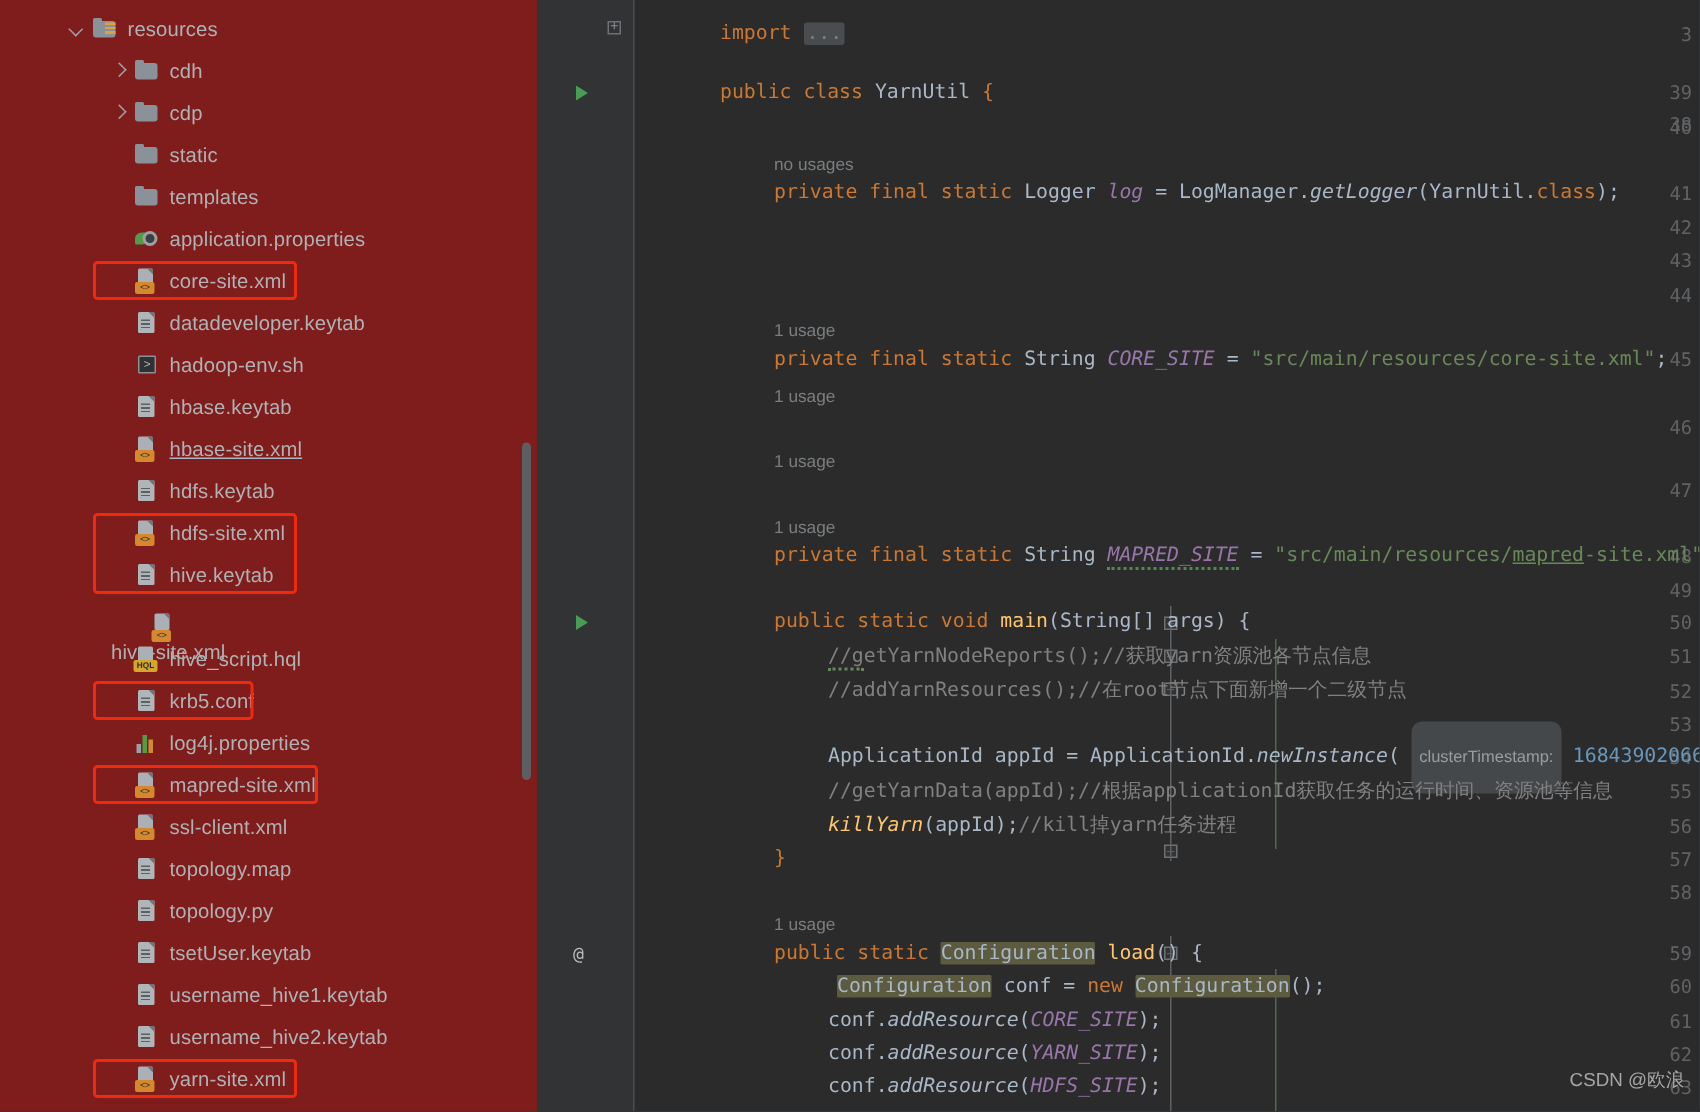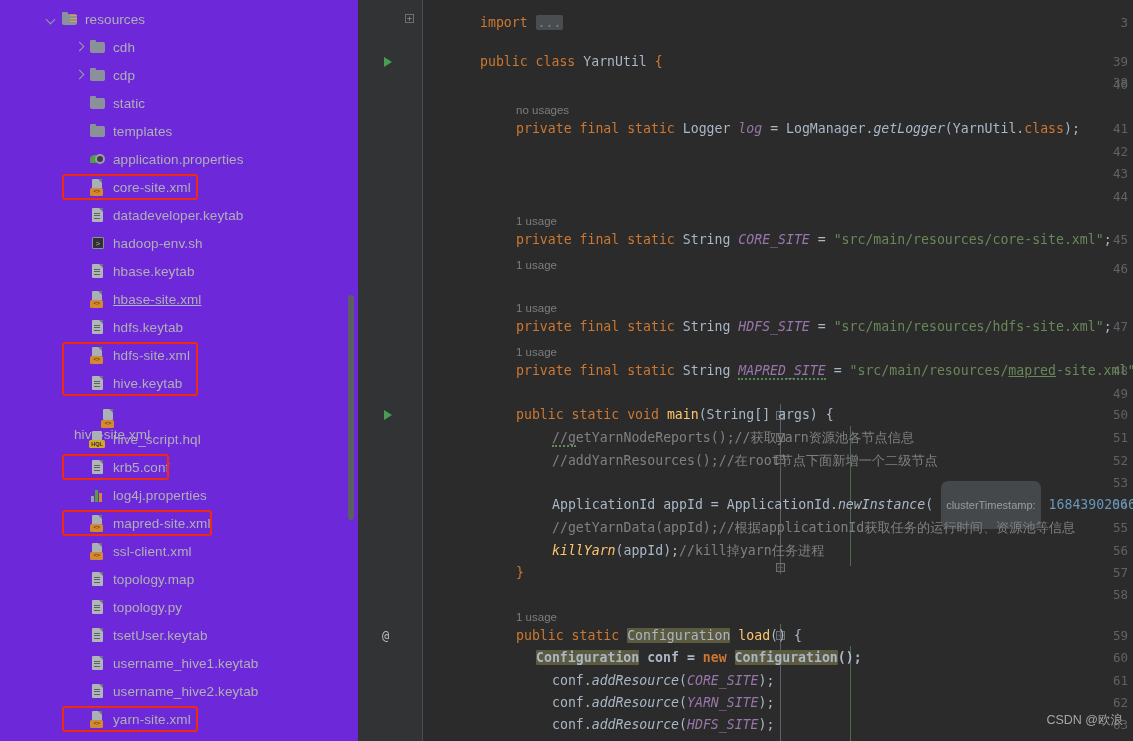--- a/index.html
+++ b/index.html
@@ -7,21 +7,21 @@
     width: 1133px; height: 741px;
     background: #3c3f41;
     font-family: "Liberation Sans", sans-serif;
     overflow: hidden;
   }
   .app { position: relative; width: 1133px; height: 741px; display: flex; }
 
   
   .tree-pane {
     width: 358px; height: 741px;
-    background: #6d28d9;
+    background: #7f1d1d;
     position: relative;
     overflow: hidden;
     flex: 0 0 358px;
   }
   .tree-row {
     height: 28px;
     display: flex;
     align-items: center;
     position: relative;
     white-space: nowrap;
@@ -470,21 +470,21 @@
     <div>
       <span class="ln" style="top:12px;">3</span>
       <span class="ln" style="top:32px;margin-top:40px;">38</span>
       <span class="ln" style="top:51px;">39</span>
       <span class="ln" style="top:74px;">40</span>
       <span class="ln" style="top:118px;">41</span>
       <span class="ln" style="top:141px;">42</span>
       <span class="ln" style="top:163px;">43</span>
       <span class="ln" style="top:186px;">44</span>
       <span class="ln" style="top:229px;">45</span>
-      <span class="ln" style="top:258px;">46</span>
+      <span class="ln" style="top:274px;">46</span>
       <span class="ln" style="top:316px;">47</span>
       <span class="ln" style="top:360px;">48</span>
       <span class="ln" style="top:383px;">49</span>
       <span class="ln" style="top:404px;">50</span>
       <span class="ln" style="top:427px;">51</span>
       <span class="ln" style="top:450px;">52</span>
       <span class="ln" style="top:472px;">53</span>
       <span class="ln" style="top:494px;">54</span>
       <span class="ln" style="top:517px;">55</span>
       <span class="ln" style="top:540px;">56</span>
@@ -522,21 +522,20 @@
       <div class="hintline" style="top:101px; left:92px;">no usages</div>
       <div class="cl" style="top:118px; left:92px;"><span class="kw">private final static</span> <span class="typ">Logger</span> <span class="fld">log</span> <span class="ident">=</span> <span class="typ">LogManager</span><span class="ident">.</span><span class="mtd">getLogger</span><span class="ident">(</span><span class="typ">YarnUtil</span><span class="ident">.</span><span class="kw">class</span><span class="ident">);</span></div>
 
 
       <div class="hintline" style="top:212px; left:92px;">1 usage</div>
       <div class="cl" style="top:229px; left:92px;"><span class="kw">private final static</span> <span class="typ">String</span> <span class="fld">CORE_SITE</span> <span class="ident">=</span> <span class="str">"src/main/resources/core-site.xml"</span><span class="ident">;</span></div>
 
       <div class="hintline" style="top:256px; left:92px;">1 usage</div>
 
       <div class="hintline" style="top:299px; left:92px;">1 usage</div>
-      <div class="cl" style="top:316px; left:92px;"><span class="kw">private final static</span> <span class="typ">String</span> <span class="fld">HDFS_SITE</span> <span class="ident">=</span> <span class="str">"src/main/resources/hdfs-site.xml"</span><span class="ident">;</span></div>
 
       <div class="hintline" style="top:343px; left:92px;">1 usage</div>
       <div class="cl" style="top:360px; left:92px;"><span class="kw">private final static</span> <span class="typ">String</span> <span class="fld wavy">MAPRED_SITE</span> <span class="ident">=</span> <span class="str">"src/main/resources/</span><span class="str" style="text-decoration:underline">mapred</span><span class="str">-site.xml"</span></div>
 
       <div class="cl" style="top:404px; left:92px;"><span class="kw">public static void</span> <span class="sem">main</span><span class="ident">(</span><span class="typ">String</span><span class="ident">[]</span> <span class="ident">args</span><span class="ident">) {</span></div>
 
       <div class="cl cmt" style="top:427px; left:128px;"><span style="border-bottom:2px dotted #6a8759">//g</span>etYarnNodeReports();//获取yarn资源池各节点信息</div>
 
       <div class="cl cmt" style="top:450px; left:128px;">//addYarnResources();//在root节点下面新增一个二级节点</div>
 
@@ -544,21 +543,21 @@
 
       <div class="cl cmt" style="top:517px; left:128px;">//getYarnData(appId);//根据applicationId获取任务的运行时间、资源池等信息</div>
 
       <div class="cl" style="top:540px; left:128px;"><span class="mtd" style="color:#ffc66d">killYarn</span><span class="ident">(appId);</span><span class="cmt">//kill掉yarn任务进程</span></div>
 
       <div class="cl" style="top:562px; left:92px;"><span style="color:#cc7832">}</span></div>
 
       <div class="hintline" style="top:608px; left:92px;">1 usage</div>
       <div class="cl" style="top:625px; left:92px;"><span class="kw">public static</span> <span class="hlsym">Configuration</span> <span class="sem">load</span><span class="ident">() {</span></div>
 
-      <div class="cl" style="top:647px; left:112px;font-weight:bold;"><span class="hlsym">Configuration</span> <span class="ident">conf</span> <span class="ident">=</span> <span class="kw">new</span> <span class="hlsym">Configuration</span><span class="ident">();</span></div>
+      <div class="cl" style="top:647px; left:134px;"><span class="hlsym">Configuration</span> <span class="ident">conf</span> <span class="ident">=</span> <span class="kw">new</span> <span class="hlsym">Configuration</span><span class="ident">();</span></div>
 
       <div class="cl" style="top:670px; left:128px;"><span class="ident">conf.</span><span class="mtd">addResource</span><span class="ident">(</span><span class="fld">CORE_SITE</span><span class="ident">);</span></div>
 
       <div class="cl" style="top:692px; left:128px;text-align:right;"><span class="ident">conf.</span><span class="mtd">addResource</span><span class="ident">(</span><span class="fld">YARN_SITE</span><span class="ident">);</span></div>
 
       <div class="cl" style="top:714px; left:128px;"><span class="ident">conf.</span><span class="mtd">addResource</span><span class="ident">(</span><span class="fld">HDFS_SITE</span><span class="ident">);</span></div>
     </div>
 
     <div class="watermark">CSDN @欧浪</div>
   </div>

